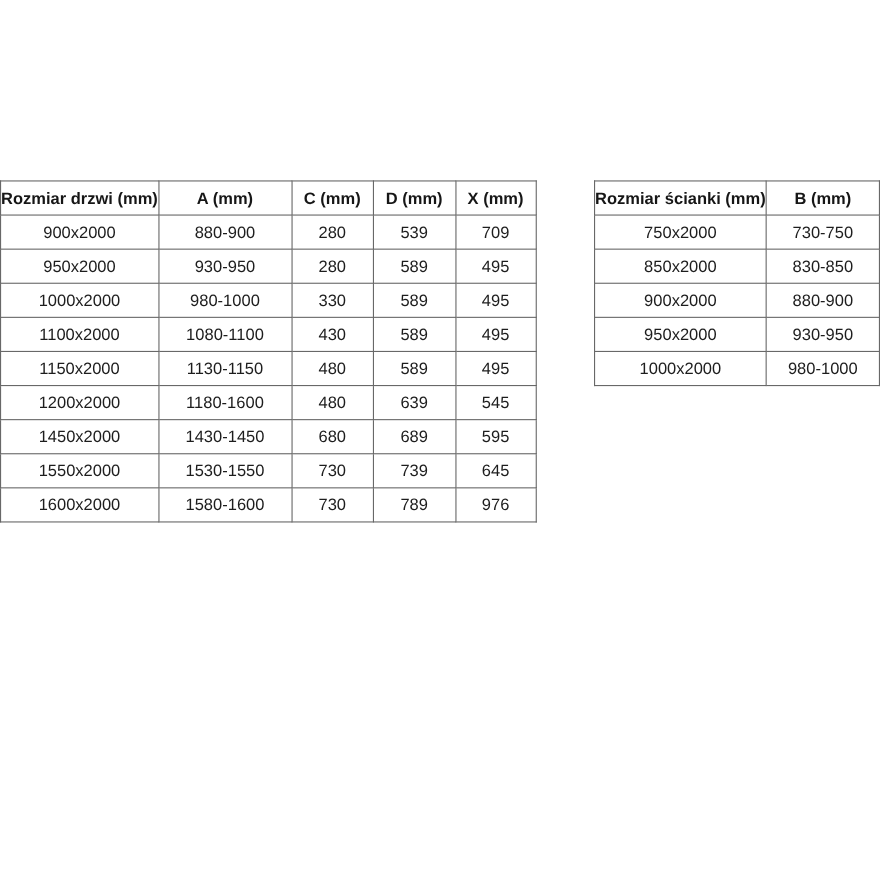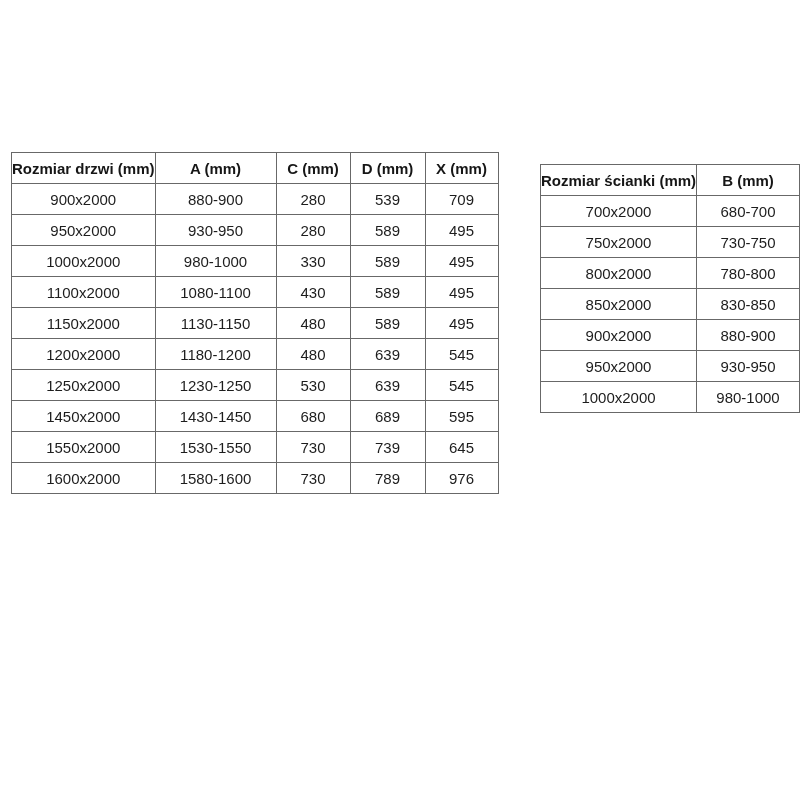--- a/index.html
+++ b/index.html
@@ -30,22 +30,21 @@
     color: #1d1d1d;
     white-space: nowrap;
     overflow: hidden;
   }
   th {
     font-weight: bold;
     color: #161616;
   }
   #door-table {
     left: 0px;
-    top: 152px;
-    margin-left: 11px;
+    top: 164px;
   }
   #wall-table {
     left: 540px;
     top: 164px;
   }
   
   #door-table col.c1 { width: 137px; }
   #door-table col.c2 { width: 121px; }
   #door-table col.c3 { width: 74px; }
   #door-table col.c4 { width: 75px; }
@@ -105,29 +104,22 @@
       </tr>
       <tr>
         <td>1150x2000</td>
         <td>1130-1150</td>
         <td>480</td>
         <td>589</td>
         <td>495</td>
       </tr>
       <tr>
         <td>1200x2000</td>
-        <td>1180-1200</td>
+        <td>1180-1600</td>
         <td>480</td>
-        <td>639</td>
-        <td>545</td>
-      </tr>
-      <tr>
-        <td>1250x2000</td>
-        <td>1230-1250</td>
-        <td>530</td>
         <td>639</td>
         <td>545</td>
       </tr>
       <tr>
         <td>1450x2000</td>
         <td>1430-1450</td>
         <td>680</td>
         <td>689</td>
         <td>595</td>
       </tr>
@@ -154,30 +146,22 @@
       <col class="c2">
   </colgroup>
   <thead>
     <tr>
         <th>Rozmiar ścianki (mm)</th>
         <th>B (mm)</th>
       </tr>
   </thead>
   <tbody>
       <tr>
-        <td>700x2000</td>
-        <td>680-700</td>
-      </tr>
-      <tr>
         <td>750x2000</td>
         <td>730-750</td>
-      </tr>
-      <tr>
-        <td>800x2000</td>
-        <td>780-800</td>
       </tr>
       <tr>
         <td>850x2000</td>
         <td>830-850</td>
       </tr>
       <tr>
         <td>900x2000</td>
         <td>880-900</td>
       </tr>
       <tr>

